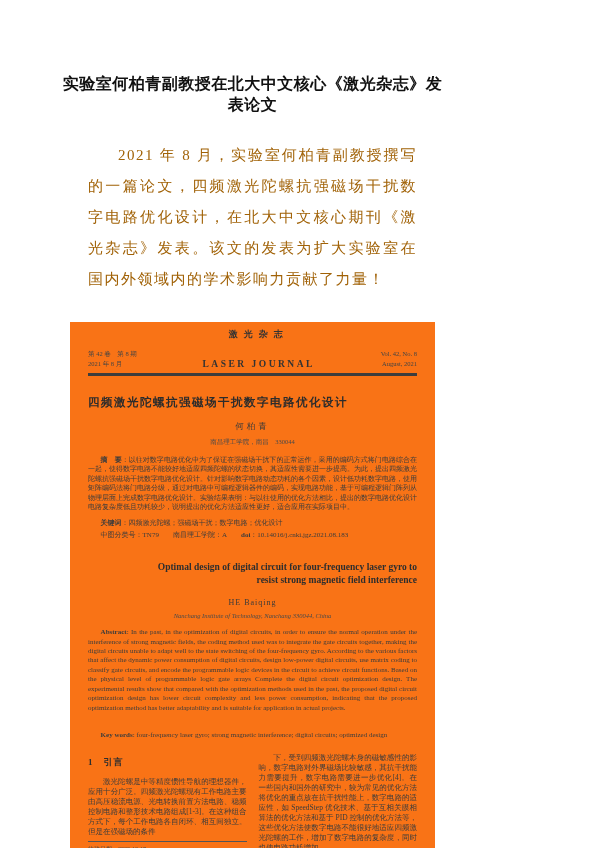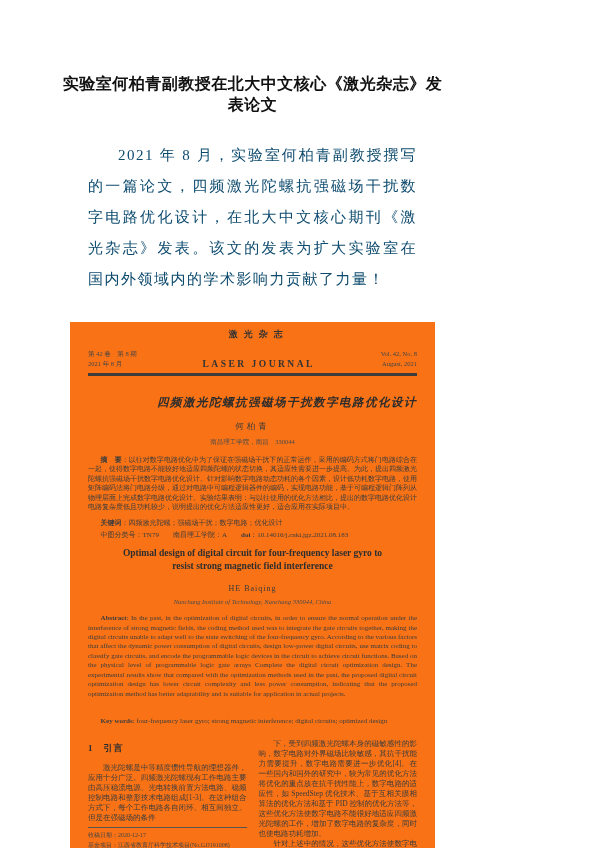--- a/index.html
+++ b/index.html
@@ -10,53 +10,53 @@
 
   .doc-title {
     font-family:"Liberation Sans", sans-serif;
     font-size:16px; font-weight:bold; text-align:center;
     letter-spacing:0.5px; color:#111;
     padding:0 60px;
   }
   .doc-intro {
     margin:24px 88px 0 88px;
     font-size:15px; line-height:31px; letter-spacing:1.5px;
-    text-align:justify; text-indent:2em; color:#0c4a6e;
+    text-align:justify; text-indent:2em; color:#a16207;
   }
 
   
   .scan {
     width:365px; margin:27px auto 0 auto;
     padding:6px 18px 0 18px;
     color:#3a3a3a;
     background:#f97316;
   }
 
   .jheader { display:flex; justify-content:space-between; align-items:flex-end;
              border-bottom:3px solid #3d3d3d; padding-bottom:4px; }
   .jh-side { font-size:6.5px; line-height:10px; color:#444; white-space:nowrap; }
   .jh-side.right { text-align:right; }
   .jh-center { text-align:center; }
   .jname-cn { font-size:9px; font-weight:bold; letter-spacing:6px; color:#333; }
   .jname-en { font-size:9.5px; font-weight:bold; letter-spacing:2.5px; margin-top:18px; color:#333; }
 
-  .ptitle-cn { text-align:right; font-size:11.5px; font-weight:bold;
-               letter-spacing:1.5px; margin-top:19px; color:#2c2c2c;font-style:italic; }
+  .ptitle-cn { text-align:left; font-size:11.5px; font-weight:bold;
+               letter-spacing:1.5px; margin-top:19px; color:#2c2c2c; }
   .pauthor-cn { text-align:center; font-size:8.5px; letter-spacing:3px; margin-top:11px; }
   .paffil-cn { text-align:center; font-size:6.5px; margin-top:5px; color:#4a4a4a; }
 
   .small-p { font-size:7px; line-height:9.4px; text-align:justify; color:#3c3c3c; }
   .abs-cn { margin-top:9px; text-indent:1.8em; }
   .kw-cn  { margin-top:7px; text-indent:1.8em; }
   .clc    { margin-top:2px; text-indent:1.8em; }
   .clc .gap { display:inline-block; width:14px; }
   .b { font-weight:bold; }
 
-  .ptitle-en { text-align:center; font-size:9.5px; font-weight:bold;
-               line-height:13px; margin-top:7px; color:#2e2e2e; }
+  .ptitle-en { text-align:right; font-size:9.5px; font-weight:bold;
+               line-height:13px; margin-top:21px; color:#2e2e2e; }
   .pauthor-en { text-align:center; font-size:8px; letter-spacing:1px; margin-top:11px; }
   .paffil-en { text-align:center; font-size:6.5px; font-style:italic; margin-top:5px; color:#4a4a4a; }
 
   .abs-en { margin-top:9px; text-indent:1.8em; }
   .kw-en  { margin-top:18px; text-indent:1.8em; }
 
   .columns { display:flex; gap:12px; margin-top:13px; }
   .col { width:159px; display:flex; flex-direction:column; }
   .sec-h { font-size:9px; font-weight:bold; letter-spacing:1px; margin:3px 0 8px 0; color:#2e2e2e; }
   .col p { font-size:7.5px; line-height:10px; text-align:justify; text-indent:2em; color:#3c3c3c; }

